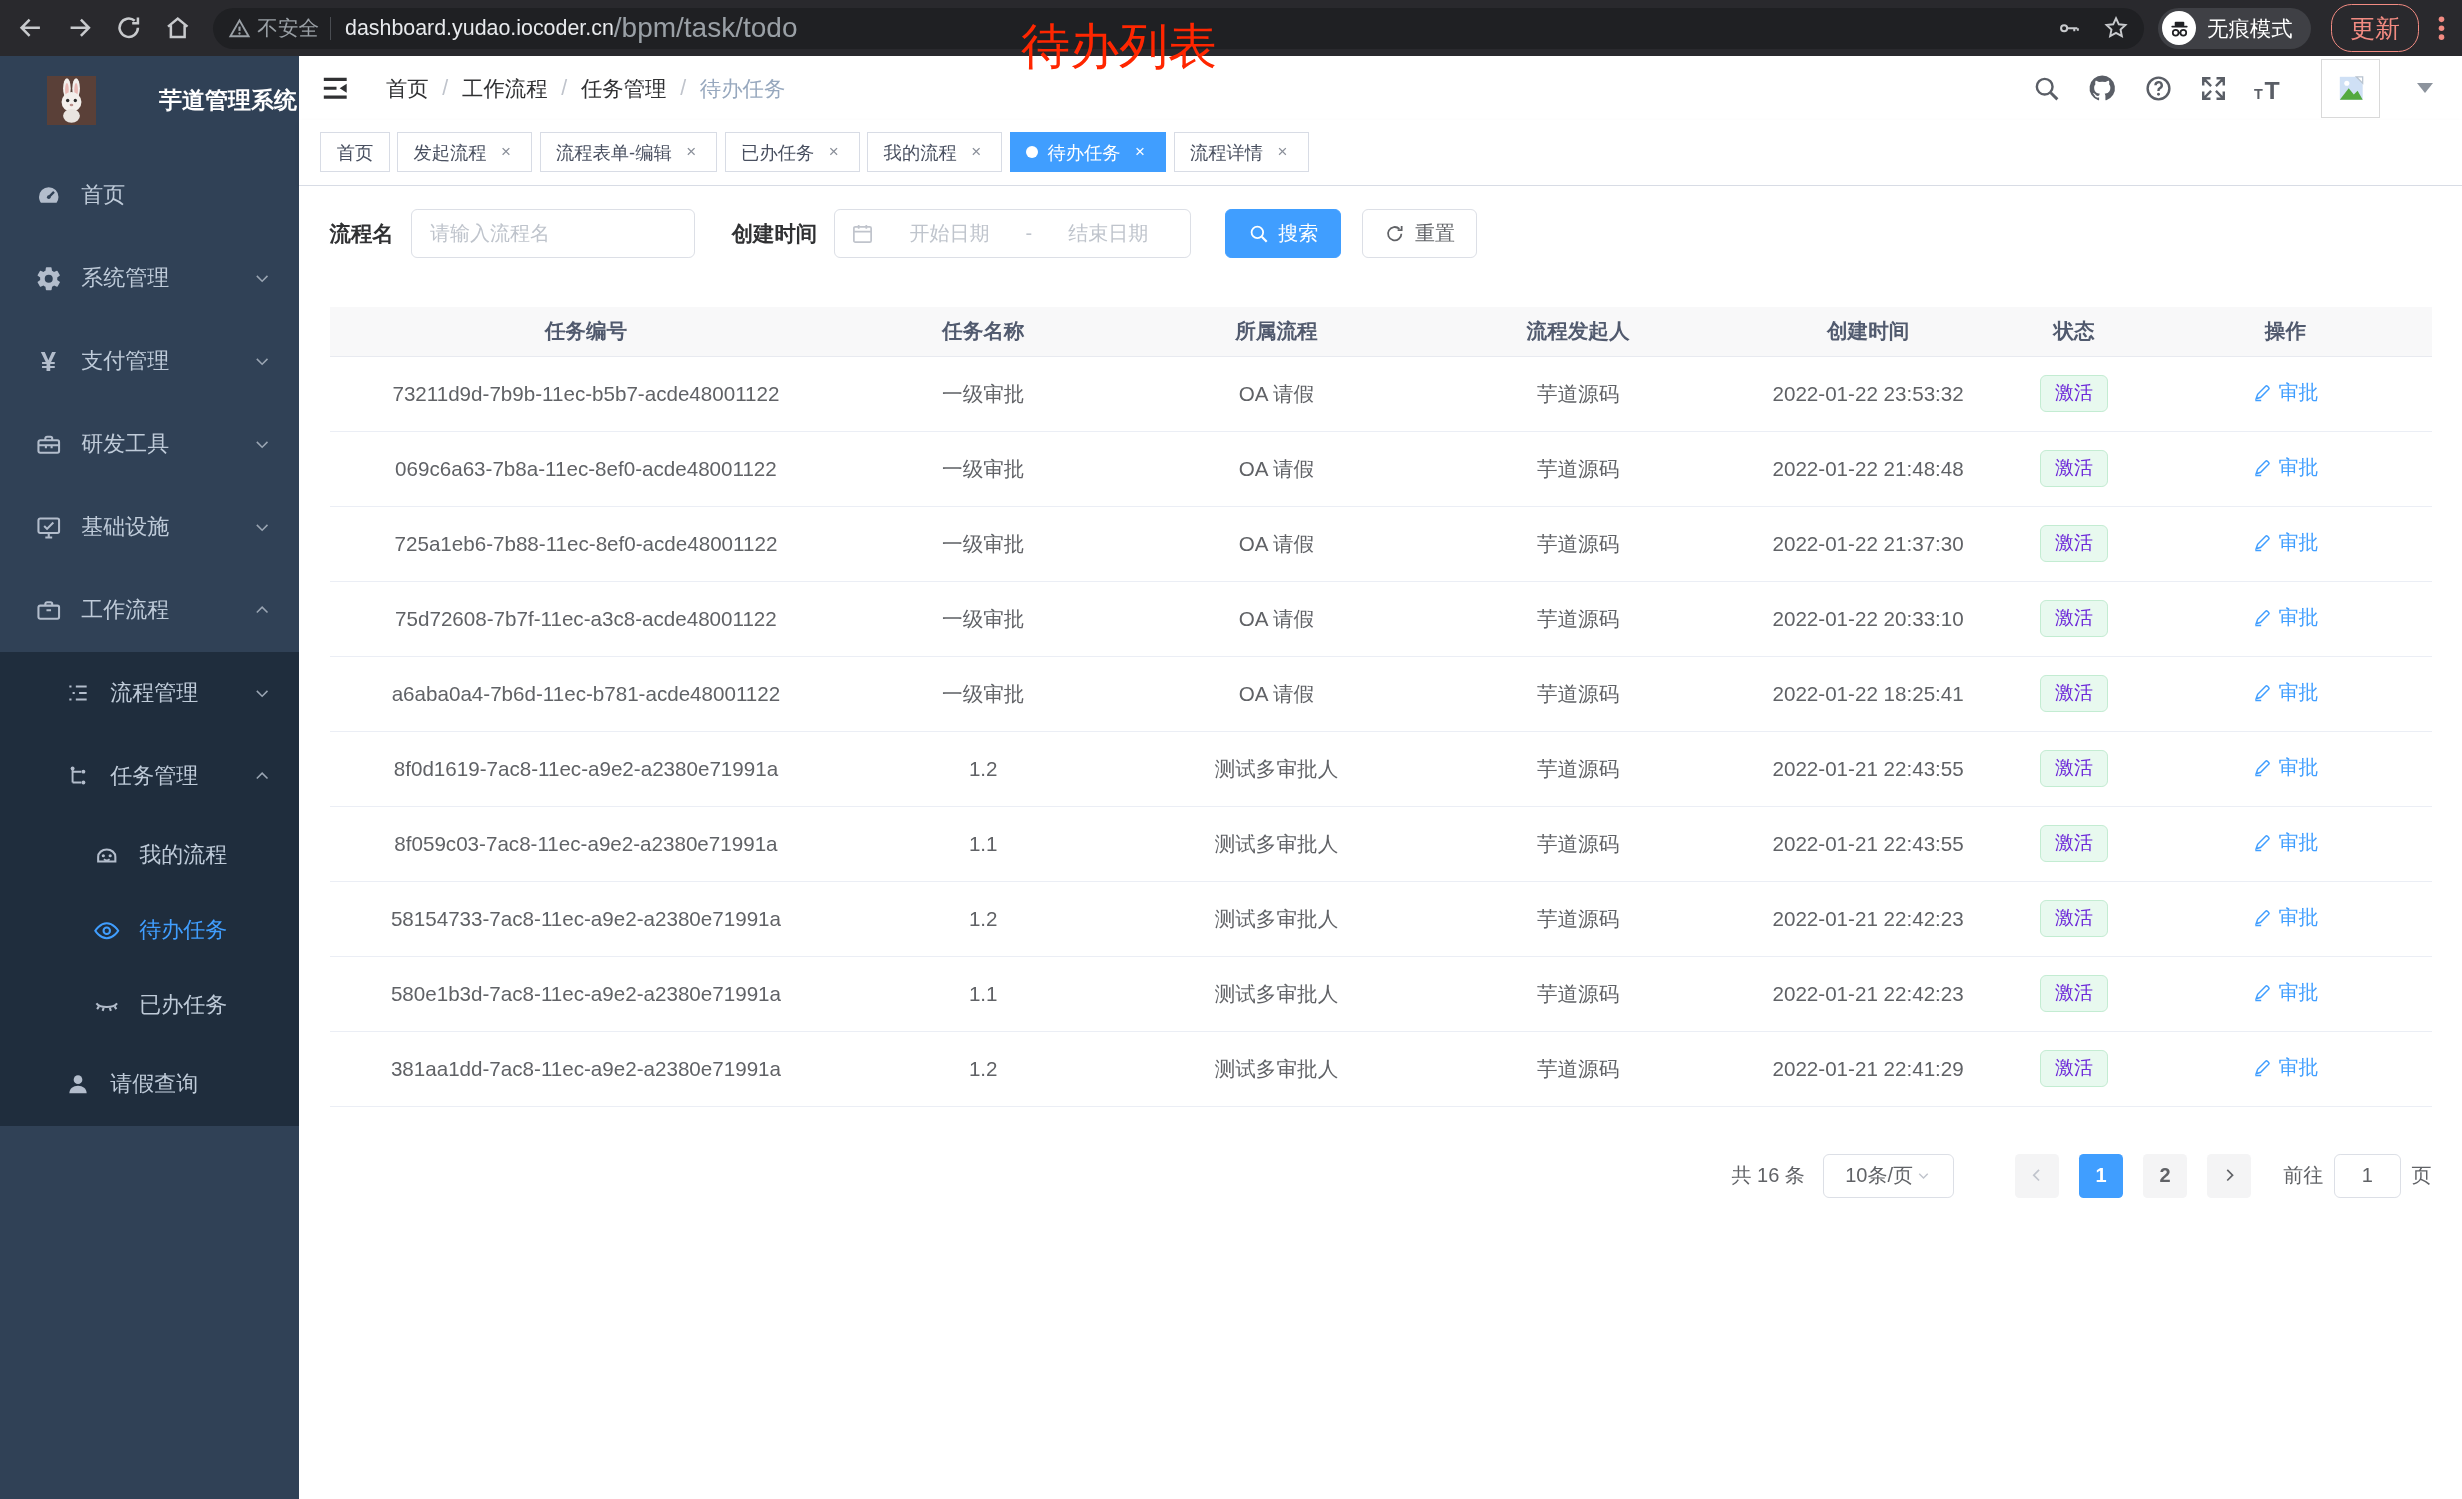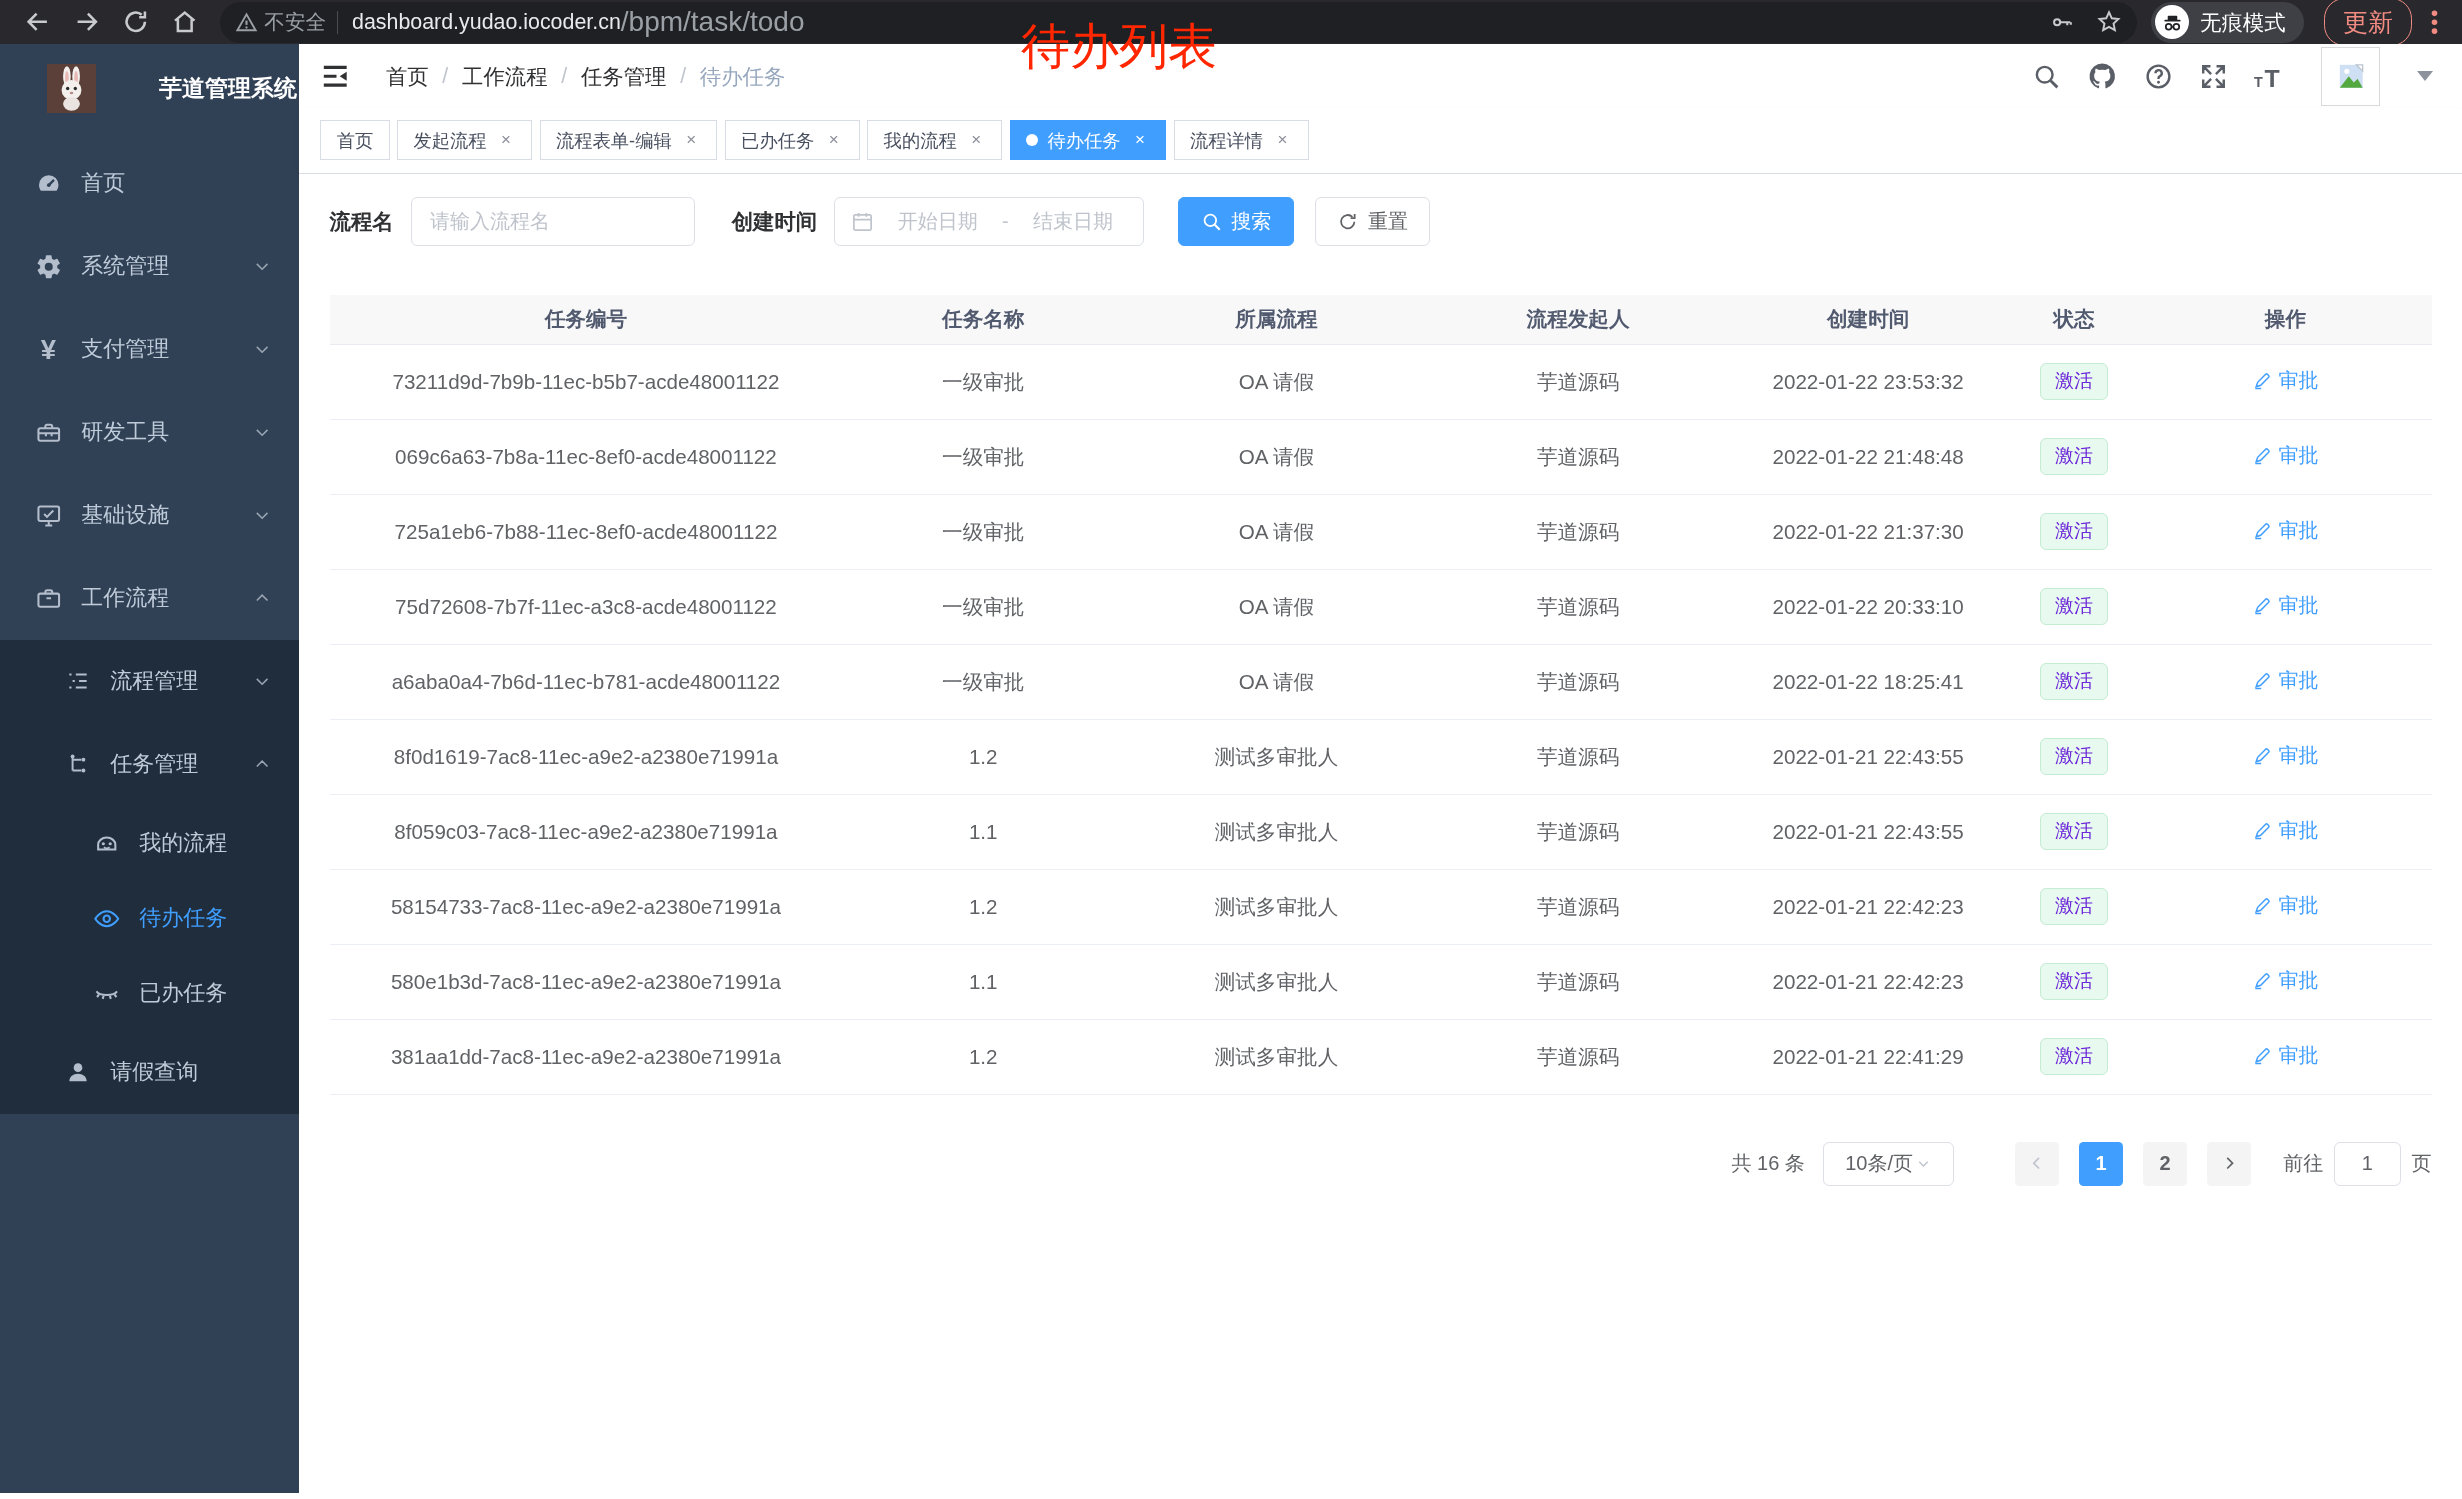--- a/index.html
+++ b/index.html
@@ -1,21 +1,21 @@
 <!DOCTYPE html>
 <html style="font-size:12.2px"><head>
 <meta charset="utf-8">
 <style>
   * { box-sizing: border-box; margin: 0; padding: 0; }
   html,body { width:2462px; height:1500px; overflow:hidden;
     font-family:"Liberation Sans","DejaVu Sans",sans-serif; background:#fff; }
 
   
-  .chrome { height:44px; background:#29292d; display:flex; align-items:center;
-    padding:0 16px; gap:6.1px; }
+  .chrome { height:56px; background:#29292d; display:flex; align-items:center;
+    padding:0 9px; gap:6.1px; }
   .chrome .navbtn { width:43px; height:43px; display:flex; align-items:center;
     justify-content:center; flex:0 0 auto; }
   .omnibox { flex:1; height:41px; background:#1f2023; border-radius:20.6px;
     display:flex; align-items:center; padding:0 15.3px; margin:0 7.6px; min-width:0; }
   .omnibox .warn-label { color:#9aa0a6; font-size:20.6px; margin:0 10.7px 0 6.1px; }
   .omnibox .divider { width:1.5px; height:23px; background:#4a4d52; margin-right:13.7px; }
   .omnibox .host { color:#e8eaed; font-size:21.4px; }
   .omnibox .path { color:#9aa0a6; font-size:28px; }
   .omnibox .spacer { flex:1; }
   .incog-chip { background:#3f4045; border-radius:20.6px; height:41px; display:flex;
@@ -83,21 +83,21 @@
   .tab.active .tab-close { color:#fff; }
 
   
   .main { flex:1; background:#fff; padding:23px 30.5px 0 30.5px; overflow:hidden; }
   .filters { display:flex; align-items:center; }
   .f-label { font-size:21.4px; font-weight:bold; color:#303133; margin-right:17px; }
   .f-input { width:284px; height:49px; border:1.5px solid #dcdfe6; border-radius:6.1px;
     padding:0 18.3px; font-size:20px; color:#606266; font-family:inherit; outline:none; }
   .f-input::placeholder { color:#bfc4cc; }
   .ml48 { margin-left:37px; }
-  .daterange { width:310px; height:49px; border:1.5px solid #dcdfe6; border-radius:6.1px;
+  .daterange { width:357px; height:49px; border:1.5px solid #dcdfe6; border-radius:6.1px;
     display:flex; align-items:center; padding:0 15.3px; gap:9.2px; }
   .daterange .ph { font-size:20px; color:#bfc4cc; flex:1; text-align:center; }
   .daterange .dash { font-size:20px; color:#bfc4cc; }
   .btn { height:49px; border-radius:6.1px; font-size:20px; display:inline-flex;
     align-items:center; gap:9.2px; padding:0 21.4px; cursor:pointer; font-family:inherit; }
   .btn-primary { background:#409eff; border:1.5px solid #409eff; color:#fff; margin-left:34px; }
   .btn-plain { background:#fff; border:1.5px solid #dcdfe6; color:#606266; margin-left:21.4px; }
 
   
   table.grid { width:100%; border-collapse:collapse; table-layout:fixed; margin-top:49px; }

